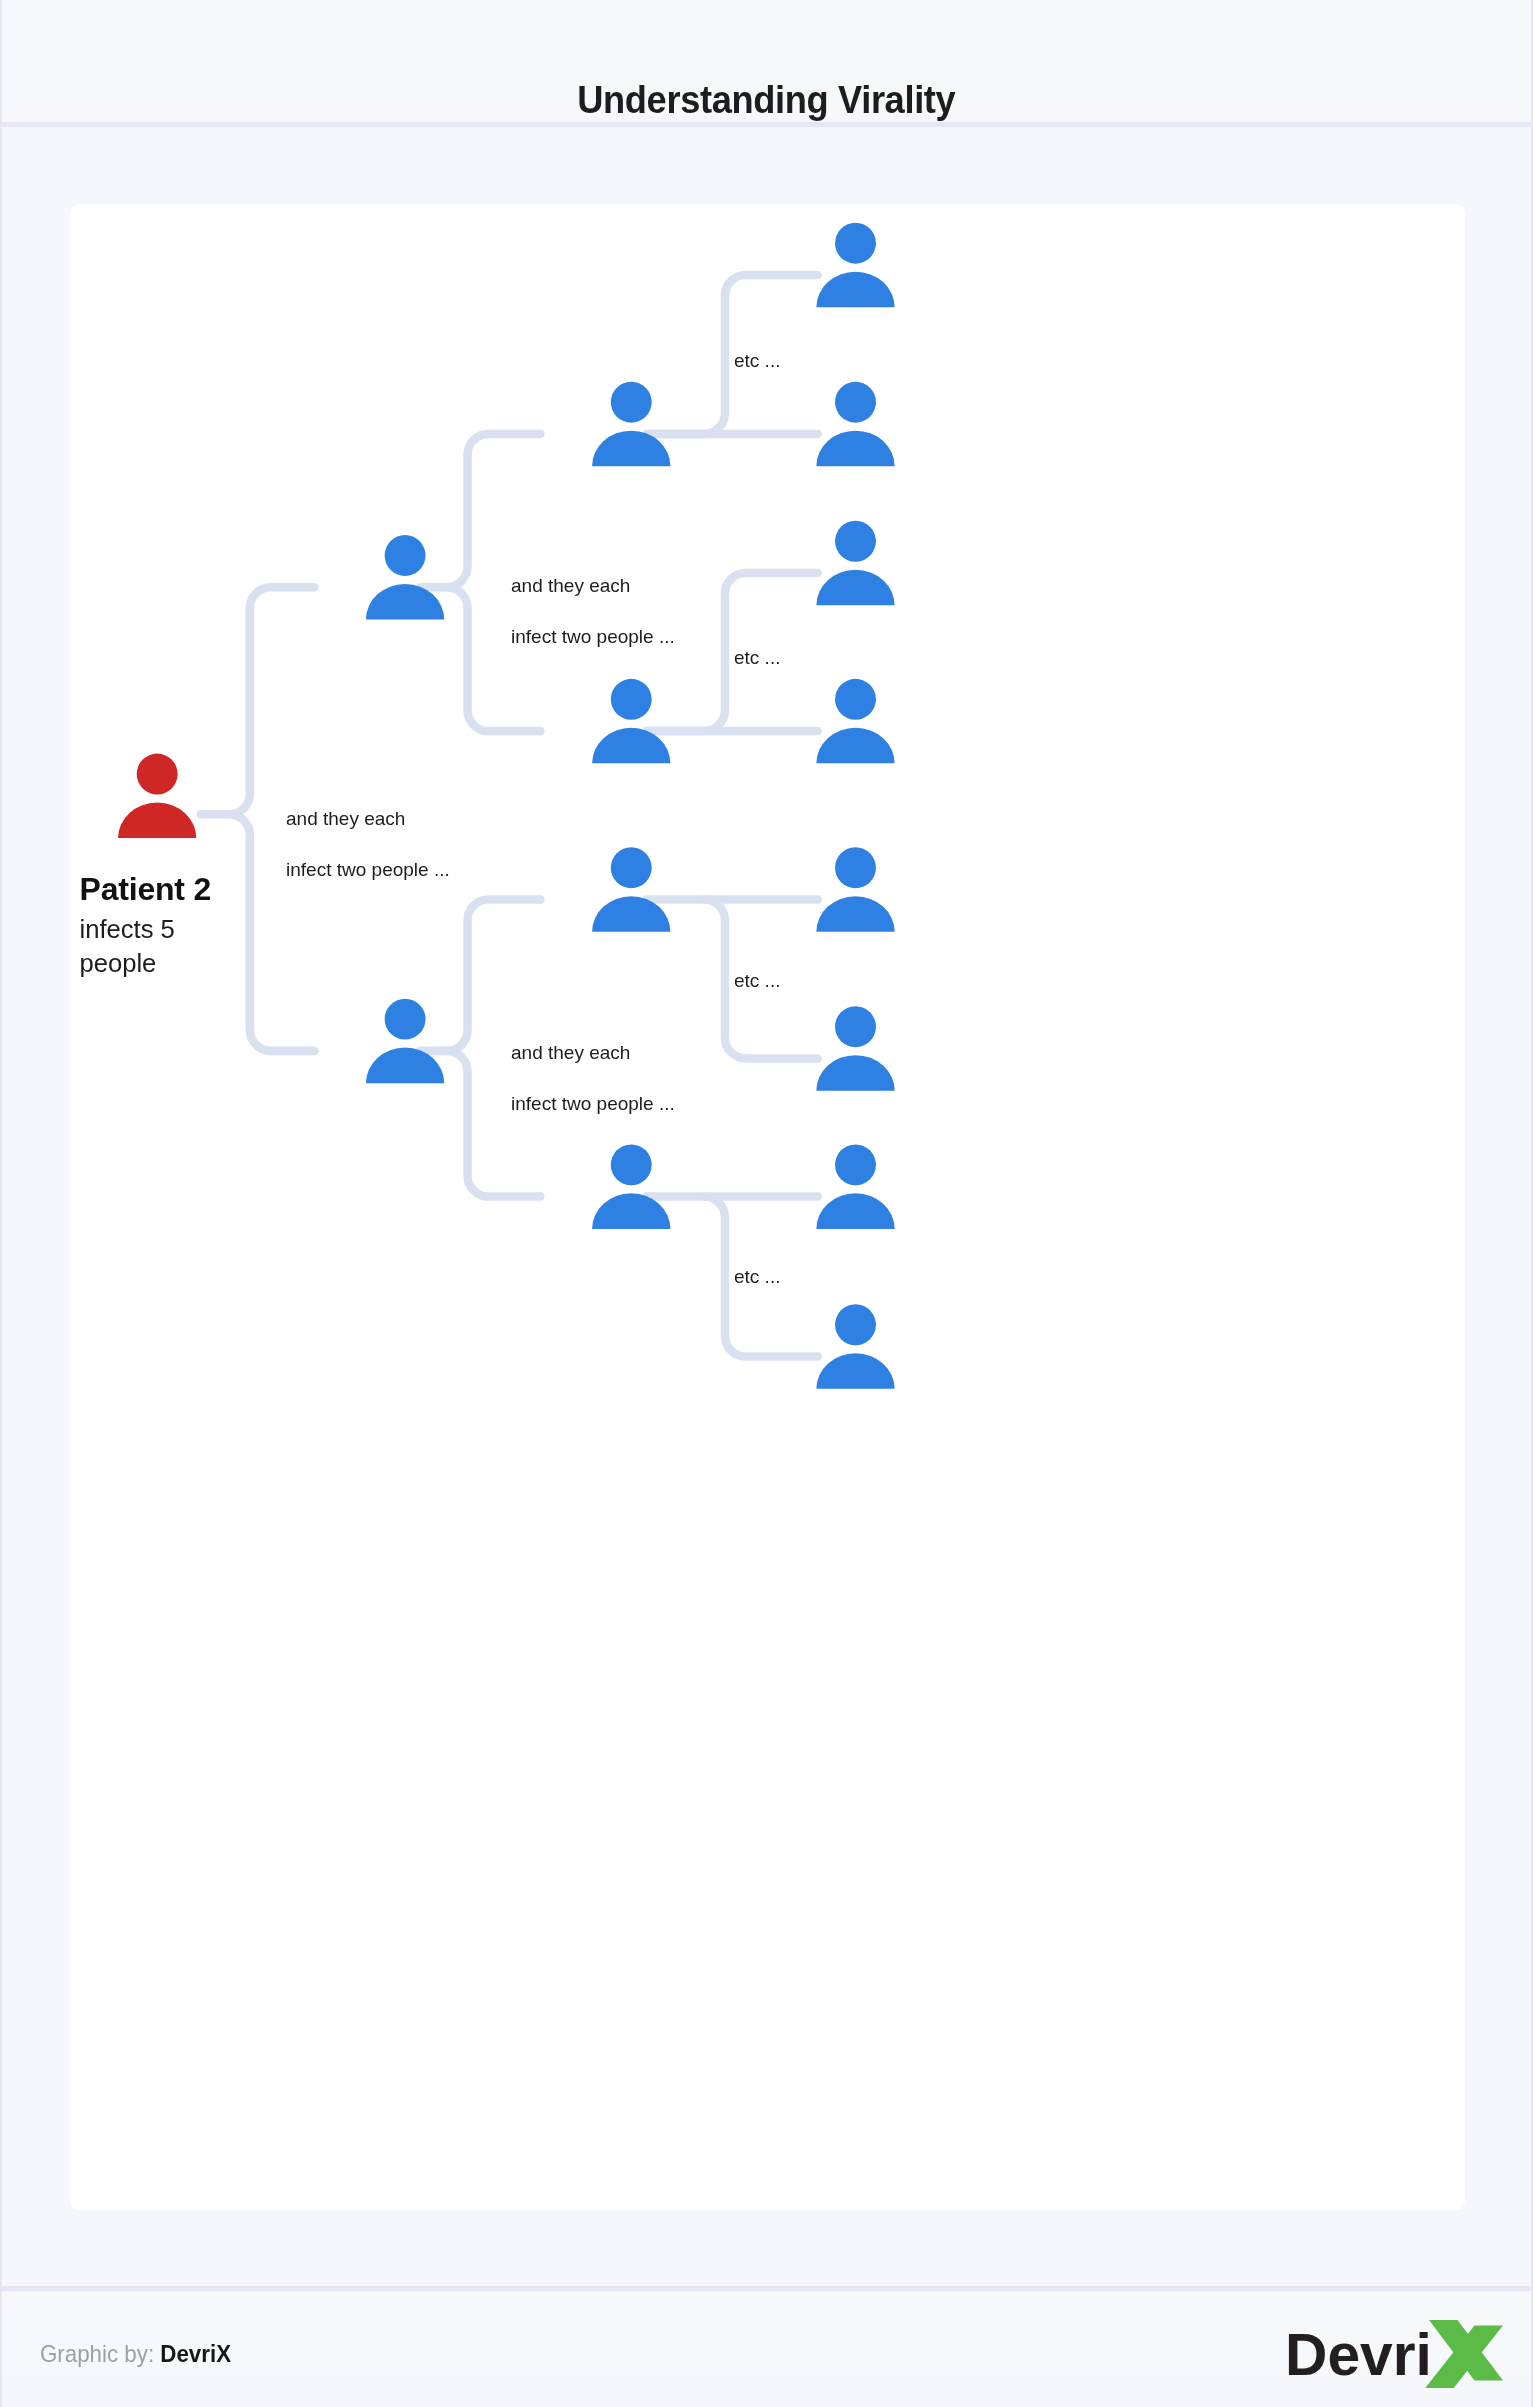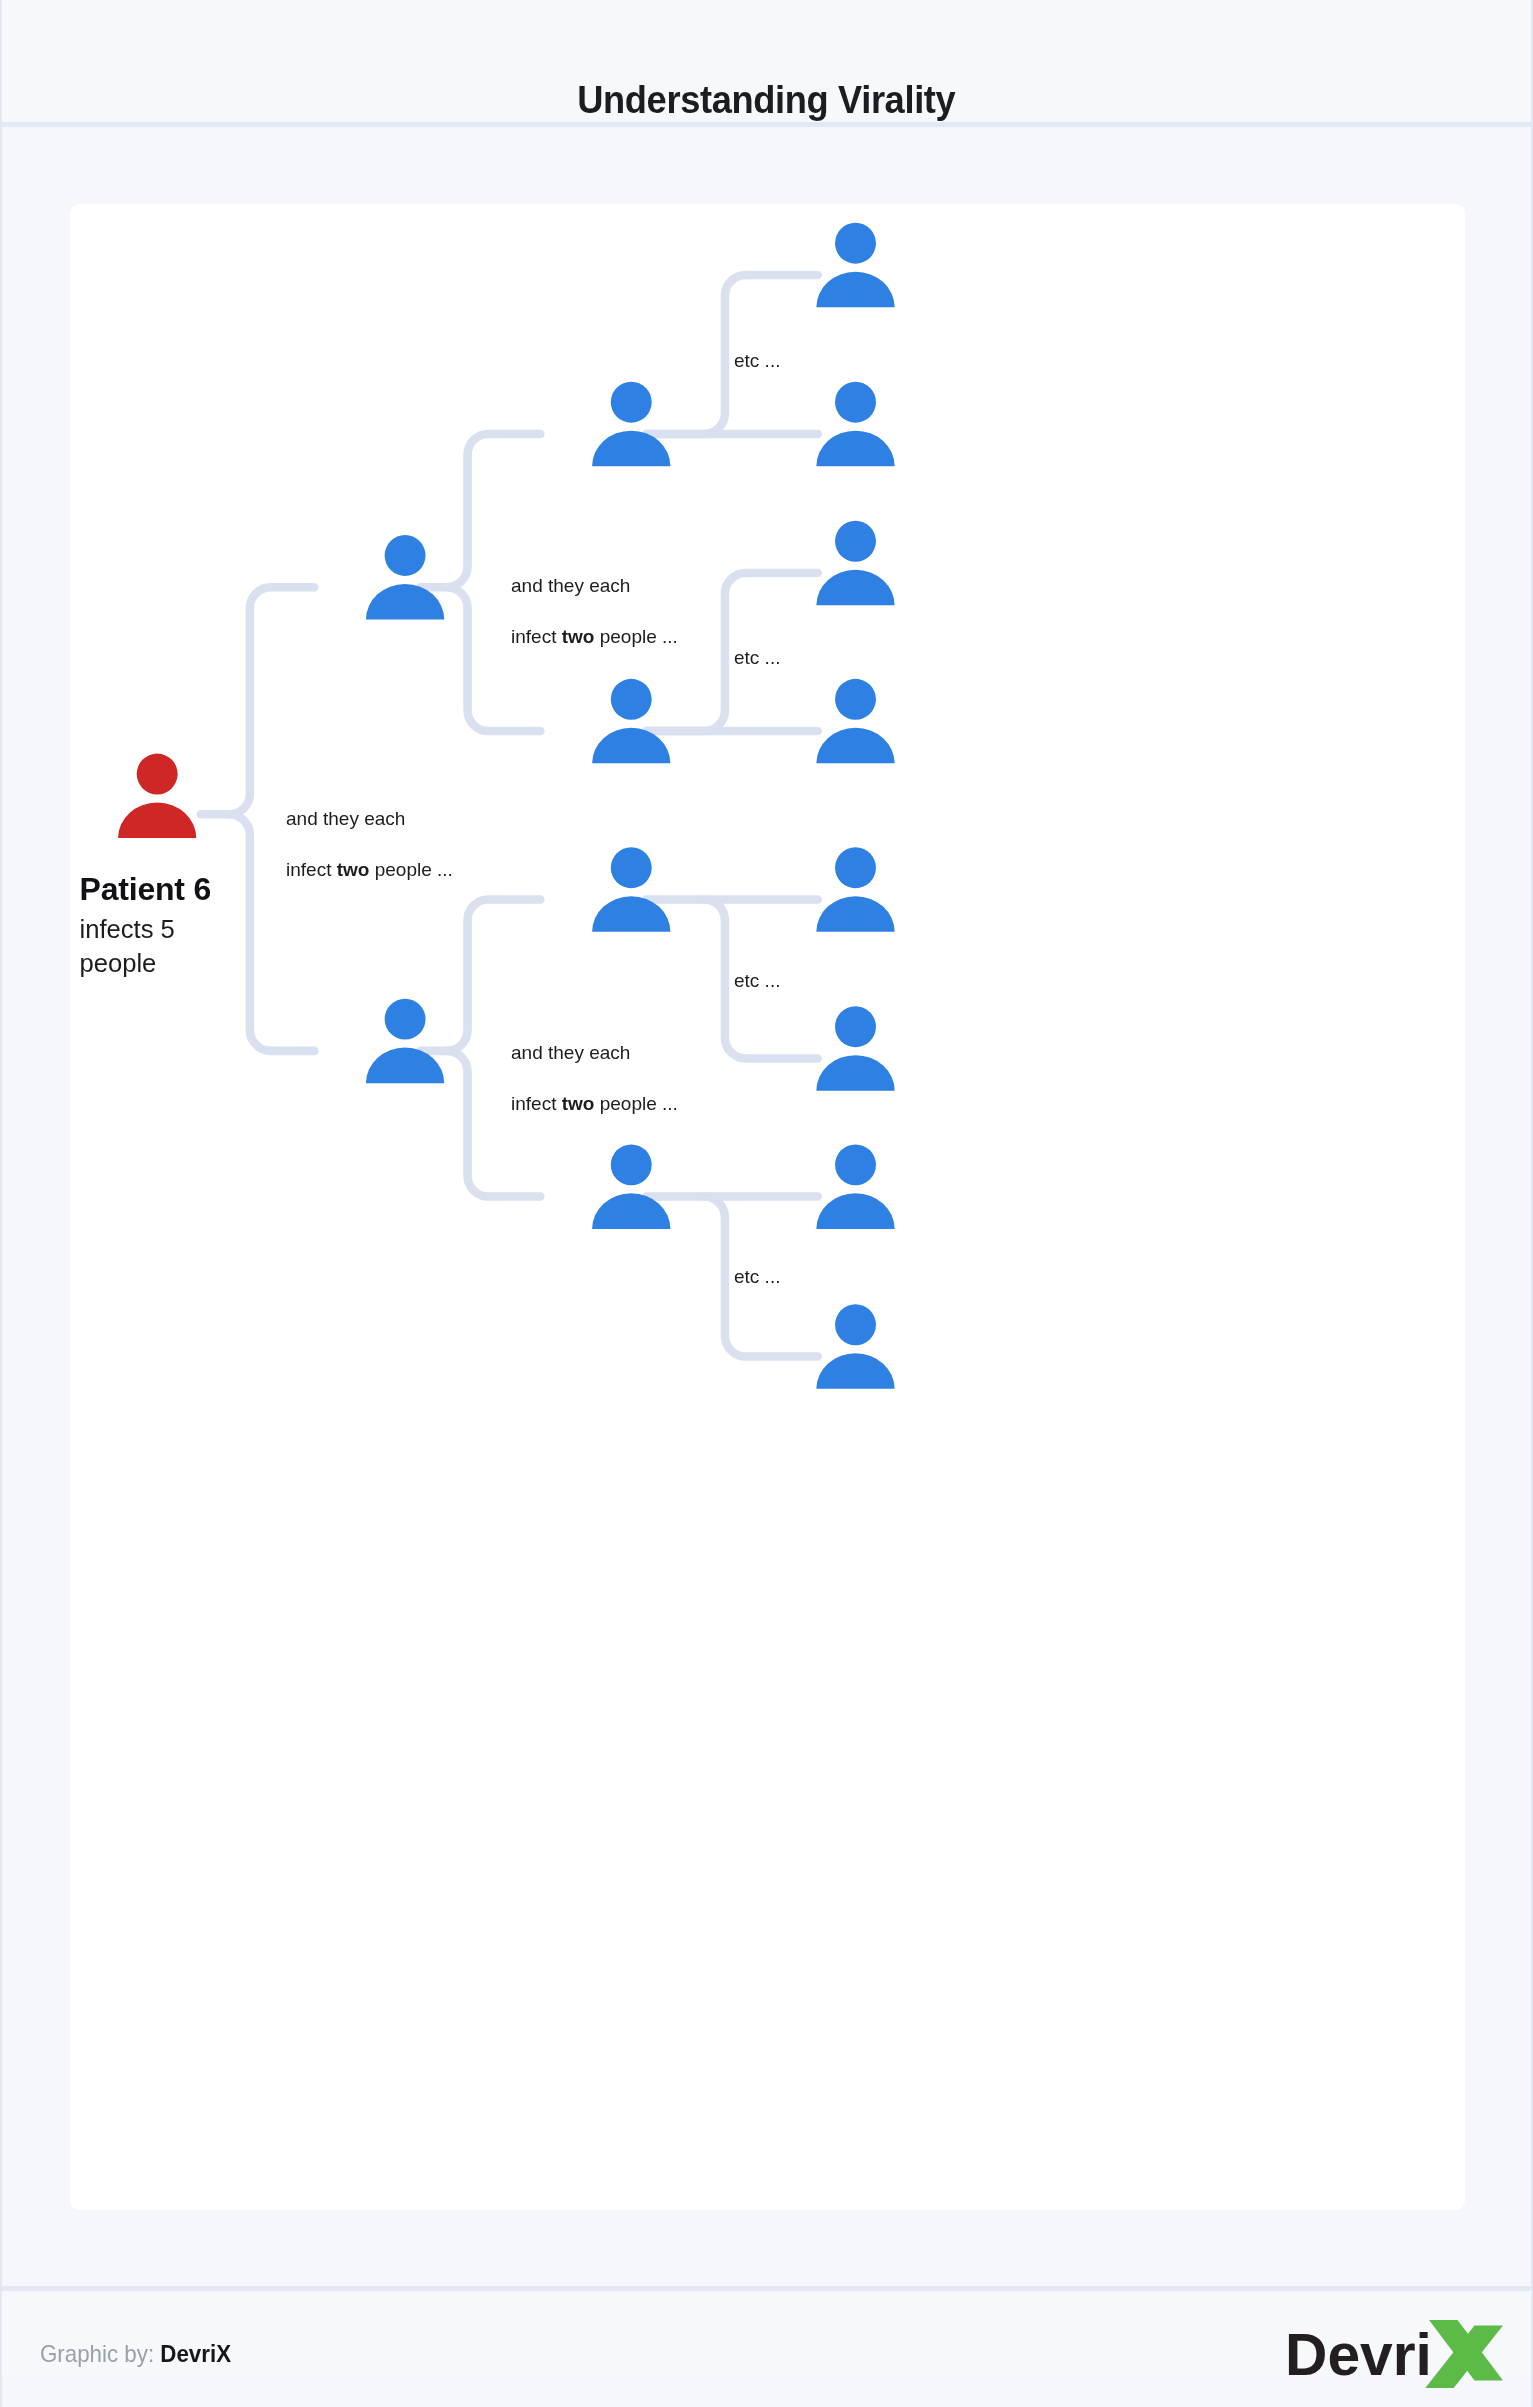--- a/index.html
+++ b/index.html
@@ -76,21 +76,21 @@
     color: #1d1d1f;
     line-height: 1.33;
     white-space: pre-line;
   }
   .lbl-etc {
     font-size: 19px;
   }
   .lbl-each {
     font-size: 19px;
   }
-  .lbl b { font-weight: bold; margin-top: 37px; }
+  .lbl b { font-weight: normal; margin-top: 37px; }
 
   .p0-name {
     position: absolute;
     font-size: 32px;
     font-weight: bold;
     color: #101215;
     letter-spacing: -0.2px;
   }
   .p0-sub {
     position: absolute;
@@ -244,21 +244,21 @@
           <use href="#person" x="783" y="185" width="94" height="94"></use>
           <use href="#person" x="783" y="332" width="94" height="94"></use>
           <use href="#person" x="783" y="499" width="94" height="94"></use>
           <use href="#person" x="783" y="677" width="94" height="94"></use>
           <use href="#person" x="783" y="845" width="94" height="94"></use>
           <use href="#person" x="783" y="991" width="94" height="94"></use>
           <use href="#person" x="783" y="1160" width="94" height="94"></use>
         </g>
       </svg>
 
-      <div class="p0-name" style="left:9.5px; top:667px;">Patient 6</div>
+      <div class="p0-name" style="left:9.5px; top:667px;">Patient 2</div>
       <div class="p0-sub" style="left:9.5px; top:708px;">infects 5
 people</div>
 
       <div class="lbl lbl-each" style="left:216px; top:577px;">
         <span>and they each</span><br>
         <span>infect </span><b>two</b><span> people ...</span>
       </div>
 
       <div class="lbl lbl-each" style="left:441px; top:344px;">
         <span>and they each</span><br>

